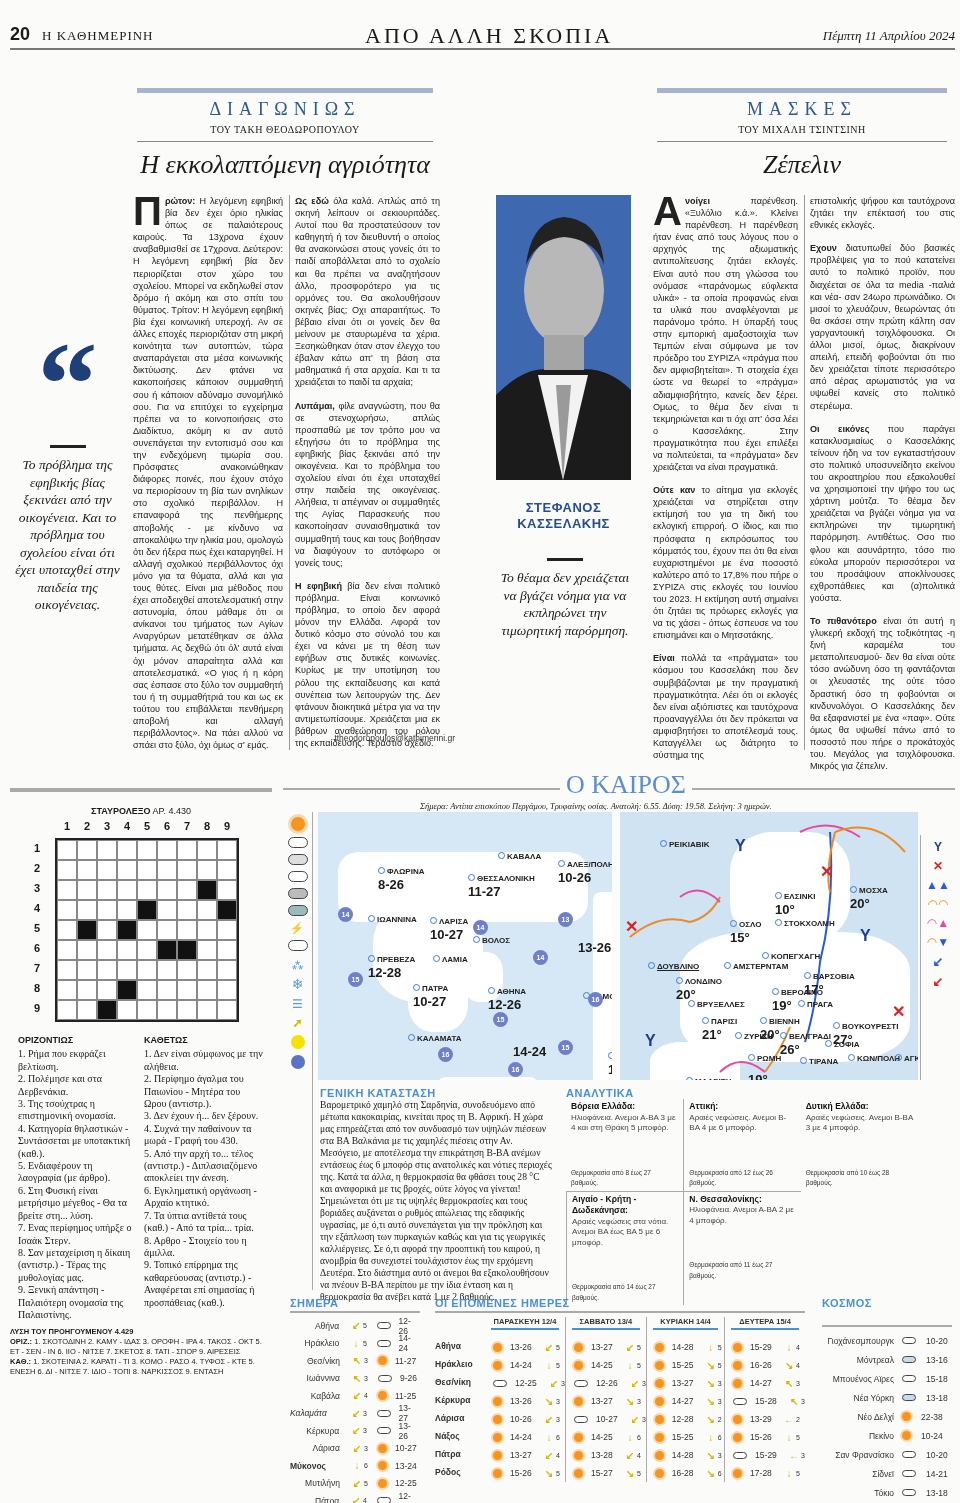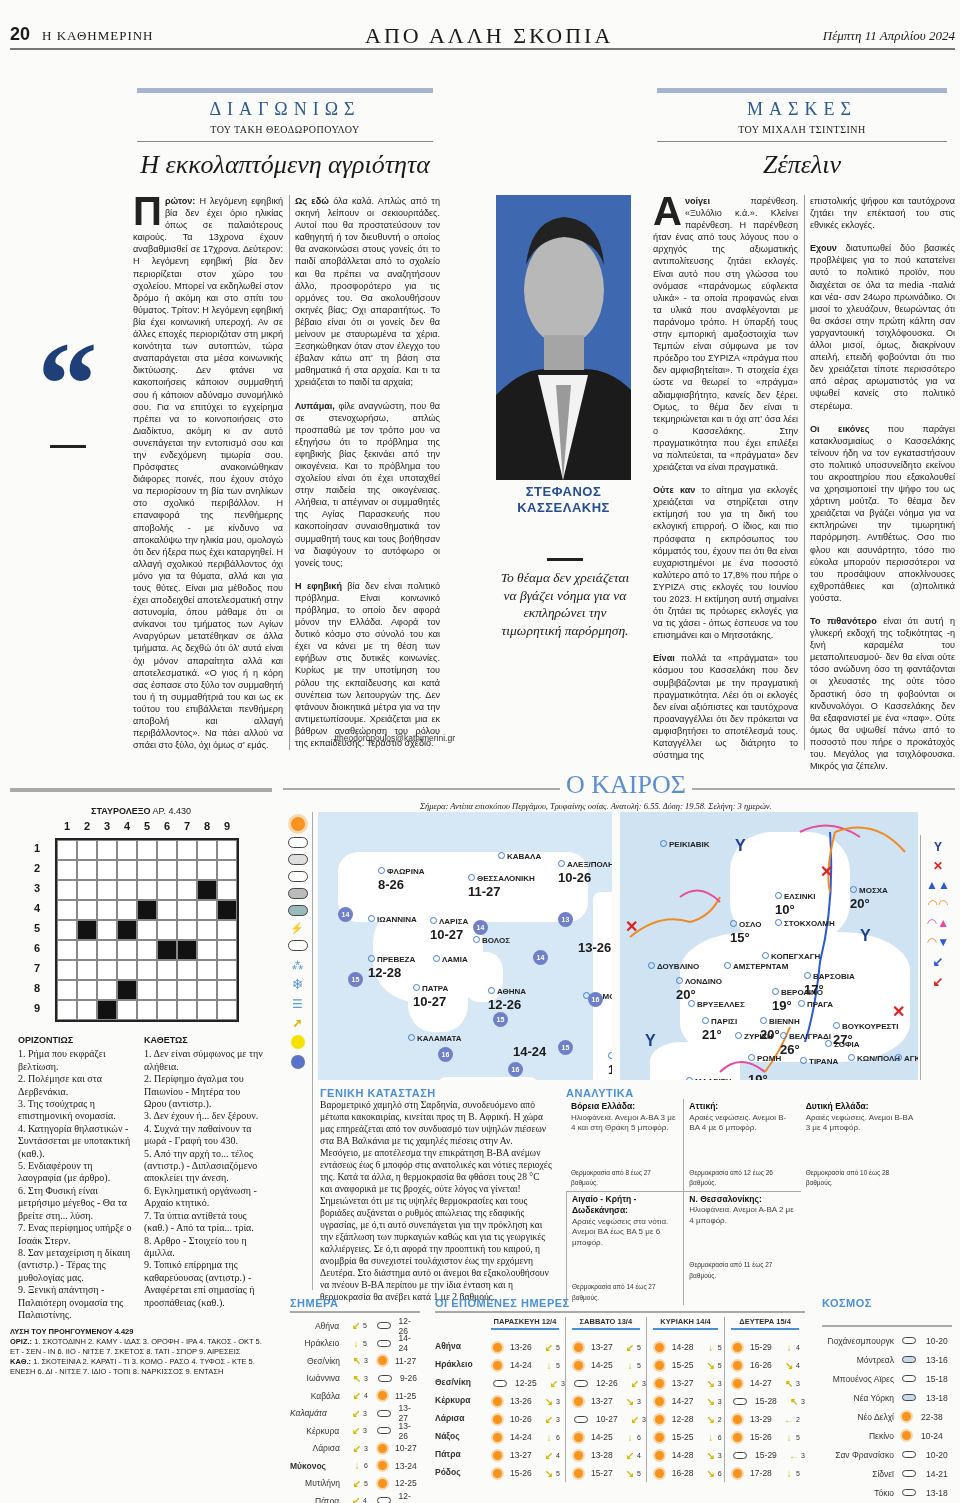--- a/index.html
+++ b/index.html
@@ -66,20 +66,21 @@
 
 <div class="abs colhead" style="left:137px;top:88px;width:296px">
   <div class="colname">ΔΙΑΓΩΝΙΩΣ</div>
   <div class="author">ΤΟΥ ΤΑΚΗ ΘΕΟΔΩΡΟΠΟΥΛΟΥ</div>
 </div>
 <div class="abs headline" style="left:137px;top:150px;width:296px">Η εκκολαπτόμενη αγριότητα</div>
 
 <div class="abs" style="left:10px;top:335px;width:115px">
   <div class="quote" style="text-align:center">“</div>
   <div class="pullbar" style="margin-top:10px"></div>
+  <div class="pull">Το πρόβλημα της εφηβικής βίας ξεκινάει από την οικογένεια. Και το πρόβλημα του σχολείου είναι ότι έχει υποταχθεί στην παιδεία της οικογένειας.</div>
 </div>
 
 <div class="abs body" style="left:133px;top:195px;width:150px">
   <span class="dropcap">Π</span><b>ρώτον:</b> <span>Η λεγόμενη εφηβική βία δεν έχει όριο ηλικίας όπως σε παλαιότερους καιρούς. Τα 13χρονα έχουν αναβαθμισθεί σε 17χρονα. Δεύτερον: Η λεγόμενη εφηβική βία δεν περιορίζεται στον χώρο του σχολείου. Μπορεί να εκδηλωθεί στον δρόμο ή ακόμη και στο σπίτι του θύματος. Τρίτον: Η λεγόμενη εφηβική βία έχει κοινωνική υπεροχή. Αν σε άλλες εποχές περιοριζόταν στη μικρή κοινότητα των αυτοπτών, τώρα αναπαράγεται στα μέσα κοινωνικής δικτύωσης. Δεν φτάνει να κακοποιήσεις κάποιον συμμαθητή σου ή κάποιον αδύναμο συνομήλικό σου. Για να επιτύχει το εγχείρημα πρέπει να το κοινοποιήσεις στο Διαδίκτυο, ακόμη κι αν αυτό συνεπάγεται την εντοπισμό σου και την ενδεχόμενη τιμωρία σου. Πρόσφατες ανακοινώθηκαν διάφορες ποινές, που έχουν στόχο να περιορίσουν τη βία των ανηλίκων στο σχολικό περιβάλλον. Η επαναφορά της πενθήμερης αποβολής - με κίνδυνο να αποκαλύψω την ηλικία μου, ομολογώ ότι δεν ήξερα πως έχει καταργηθεί. Η αλλαγή σχολικού περιβάλλοντος όχι μόνο για τα θύματα, αλλά και για τους θύτες. Είναι μια μέθοδος που έχει αποδειχθεί αποτελεσματική στην αστυνομία, όπου μάθαμε ότι οι ανίκανοι του τμήματος των Αγίων Αναργύρων μετατέθηκαν σε άλλα τμήματα. Ας δεχθώ ότι όλ' αυτά είναι όχι μόνον απαραίτητα αλλά και αποτελεσματικά. «Ο γιος ή η κόρη σας έσπασε στο ξύλο τον συμμαθητή του ή τη συμμαθήτριά του και ως εκ τούτου του επιβάλλεται πενθήμερη αποβολή και αλλαγή περιβάλλοντος». Να πάει αλλού να σπάει στο ξύλο, όχι όμως σ' εμάς.</span>
 </div>
 <div class="abs vrule" style="left:289px;top:195px;height:555px"></div>
 <div class="abs body" style="left:295px;top:195px;width:145px">
   <p><b>Ως εδώ</b> <span>όλα καλά. Απλώς από τη σκηνή λείπουν οι σεκιουριτάδες. Αυτοί που θα προστατεύσουν τον καθηγητή ή τον διευθυντή ο οποίος θα ανακοινώσει στους γονείς ότι το παιδί αποβάλλεται από το σχολείο και θα πρέπει να αναζητήσουν άλλο, προσφορότερο για τις ορμόνες του. Θα ακολουθήσουν σκηνές βίας; Οχι απαραιτήτως. Το βέβαιο είναι ότι οι γονείς δεν θα μείνουν με σταυρωμένα τα χέρια. Ξεσηκώθηκαν όταν στον έλεγχο του έβαλαν κάτω απ' τη βάση στα μαθηματικά ή στα αρχαία. Και τι τα χρειάζεται το παιδί τα αρχαία;</span></p>
   <p><b>Λυπάμαι,</b> <span>φίλε αναγνώστη, που θα σε στενοχωρήσω, απλώς προσπαθώ με τον τρόπο μου να εξηγήσω ότι το πρόβλημα της εφηβικής βίας ξεκινάει από την οικογένεια. Και το πρόβλημα του σχολείου είναι ότι έχει υποταχθεί στην παιδεία της οικογένειας. Αλήθεια, τι απέγιναν οι συμμαθητές της Αγίας Παρασκευής που κακοποίησαν συναισθηματικά τον συμμαθητή τους και τους βοήθησαν να διαφύγουν το αυτόφωρο οι γονείς τους;</span></p>
   <p><b>Η εφηβική</b> <span>βία δεν είναι πολιτικό πρόβλημα. Είναι κοινωνικό πρόβλημα, το οποίο δεν αφορά μόνον την Ελλάδα. Αφορά τον δυτικό κόσμο στο σύνολό του και έχει να κάνει με τη θέση των εφήβων στις δυτικές κοινωνίες. Κυρίως με την υποτίμηση του ρόλου της εκπαίδευσης και κατά συνέπεια των λειτουργών της. Δεν φτάνουν διοικητικά μέτρα για να την αντιμετωπίσουμε. Χρειάζεται μια εκ βάθρων αναθεώρηση του ρόλου της εκπαίδευσης. Τεράστιο σχέδιο.</span></p>
@@ -90,21 +91,21 @@
   <svg width="135" height="285" viewBox="0 0 135 285">
     <rect width="135" height="285" fill="#3e69b0"></rect>
     <path d="M0 285 L0 200 Q30 170 55 175 L80 175 Q110 170 135 195 L135 285 Z" fill="#1b1b1b"></path>
     <path d="M42 180 L67 285 L92 180 Z" fill="#f2f2f2"></path>
     <path d="M60 190 L67 285 L75 190 Z" fill="#9a9a9a"></path>
     <ellipse cx="68" cy="95" rx="40" ry="55" fill="#b8b8b8"></ellipse>
     <path d="M30 70 Q35 25 68 22 Q105 25 108 70 Q100 45 68 42 Q40 45 30 70Z" fill="#222"></path>
     <rect x="48" y="140" width="40" height="35" fill="#a5a5a5"></rect>
   </svg>
 </div>
-<div class="abs name" style="left:496px;top:484px;width:135px">
+<div class="abs name" style="left:496px;top:500px;width:135px">
   <div>ΣΤΕΦΑΝΟΣ</div>
   <div>ΚΑΣΣΕΛΑΚΗΣ</div>
 </div>
 <div class="abs" style="left:500px;top:558px;width:130px">
   <div class="pullbar"></div>
   <div class="pull">Το θέαμα δεν χρειάζεται να βγάζει νόημα για να εκπληρώνει την τιμωρητική παρόρμηση.</div>
 </div>
 
 <div class="abs colhead" style="left:657px;top:88px;width:290px">
   <div class="colname">ΜΑΣΚΕΣ</div>
@@ -357,21 +358,21 @@
   <div id="europe-points">
       <span class="city" style="left: 40px; top: 28px;">ΡΕΙΚΙΑΒΙΚ</span>
       <span class="city" style="left: 155px; top: 80px;">ΕΛΣΙΝΚΙ</span>
       <span class="tmp" style="left: 155px; top: 90px;">10°</span>
       <span class="city" style="left: 230px; top: 74px;">ΜΟΣΧΑ</span>
       <span class="tmp" style="left: 230px; top: 84px;">20°</span>
       <span class="city" style="left: 110px; top: 108px;">ΟΣΛΟ</span>
       <span class="tmp" style="left: 110px; top: 118px;">15°</span>
       <span class="city" style="left: 155px; top: 107px;">ΣΤΟΚΧΟΛΜΗ</span>
       <span class="city" style="left: 142px; top: 140px;">ΚΟΠΕΓΧΑΓΗ</span>
-      <span class="city" style="left: 28px; top: 150px;">ΔΟΥΒΛΙΝΟ</span>
+      <span class="city" style="left: 28px; top: 150px; text-decoration: underline;">ΔΟΥΒΛΙΝΟ</span>
       <span class="city" style="left: 104px; top: 150px;">ΑΜΣΤΕΡΝΤΑΜ</span>
       <span class="city" style="left: 184px; top: 160px;">ΒΑΡΣΟΒΙΑ</span>
       <span class="tmp" style="left: 184px; top: 170px;">17°</span>
       <span class="city" style="left: 56px; top: 165px;">ΛΟΝΔΙΝΟ</span>
       <span class="tmp" style="left: 56px; top: 175px;">20°</span>
       <span class="city" style="left: 152px; top: 176px;">ΒΕΡΟΛΙΝΟ</span>
       <span class="tmp" style="left: 152px; top: 186px;">19°</span>
       <span class="city" style="left: 68px; top: 188px;">ΒΡΥΞΕΛΛΕΣ</span>
       <span class="city" style="left: 178px; top: 188px;">ΠΡΑΓΑ</span>
       <span class="city" style="left: 82px; top: 205px;">ΠΑΡΙΣΙ</span>

